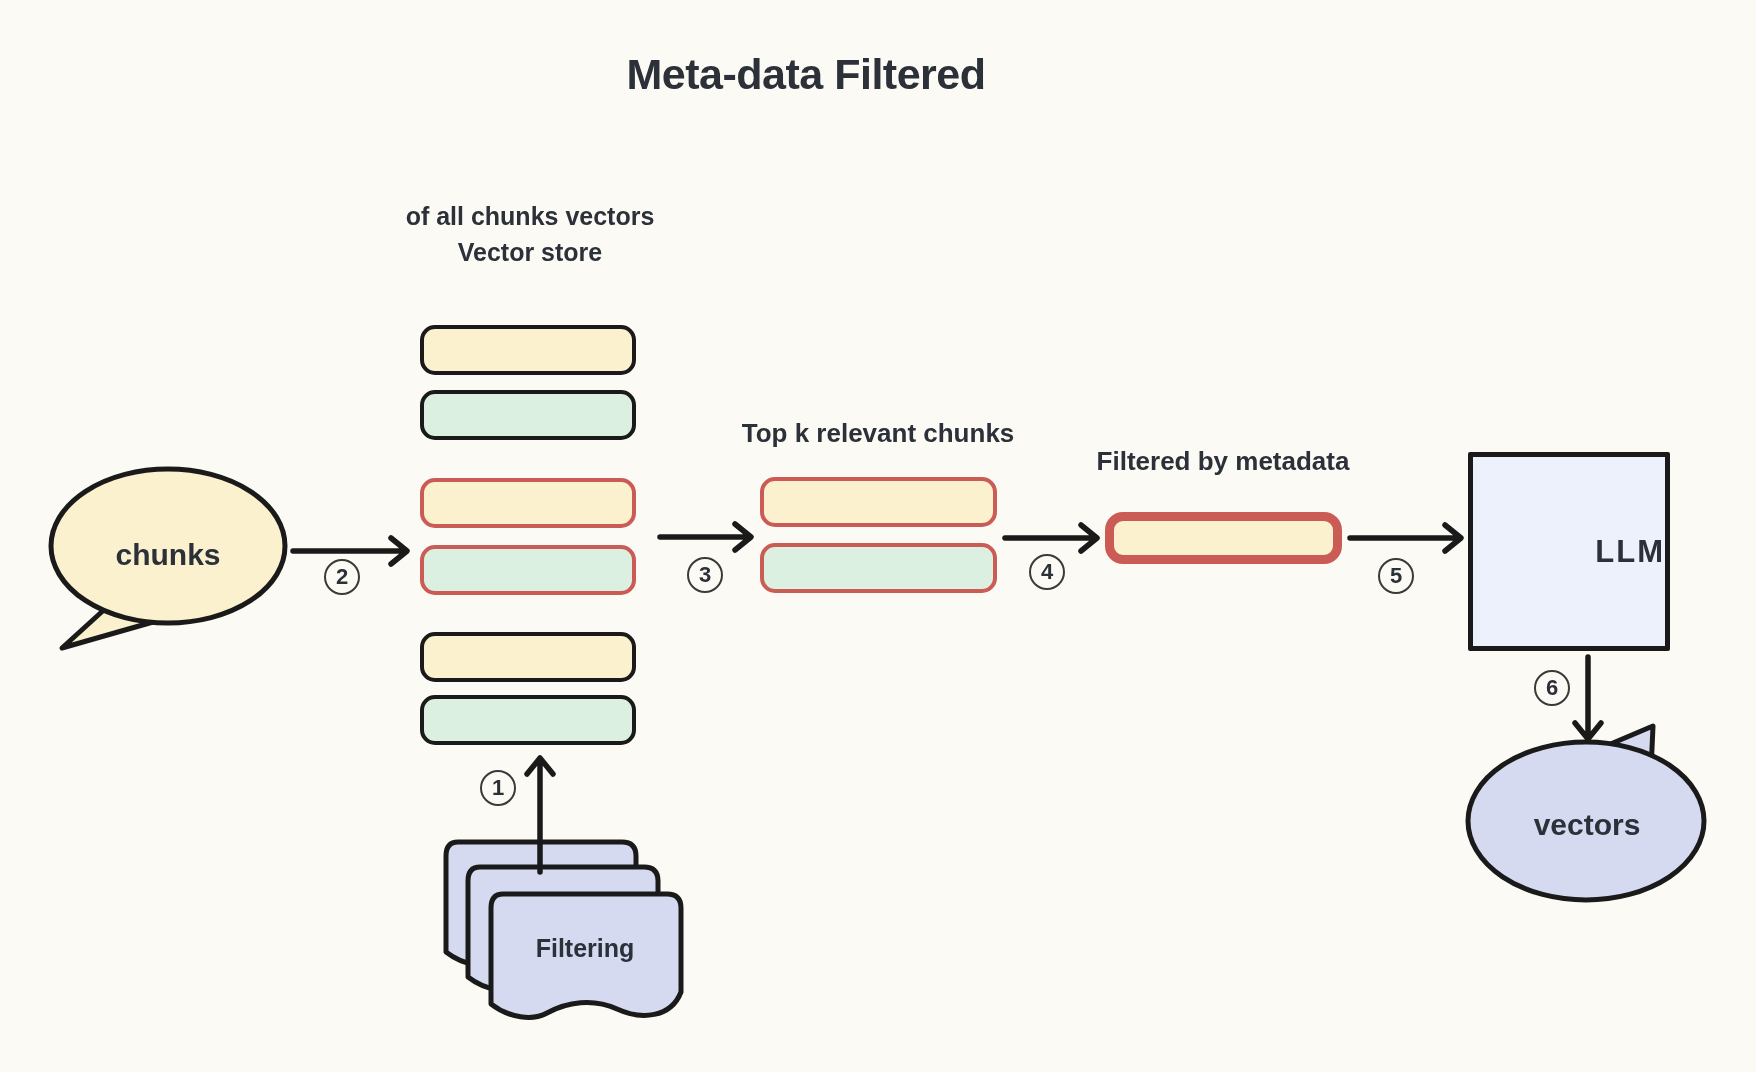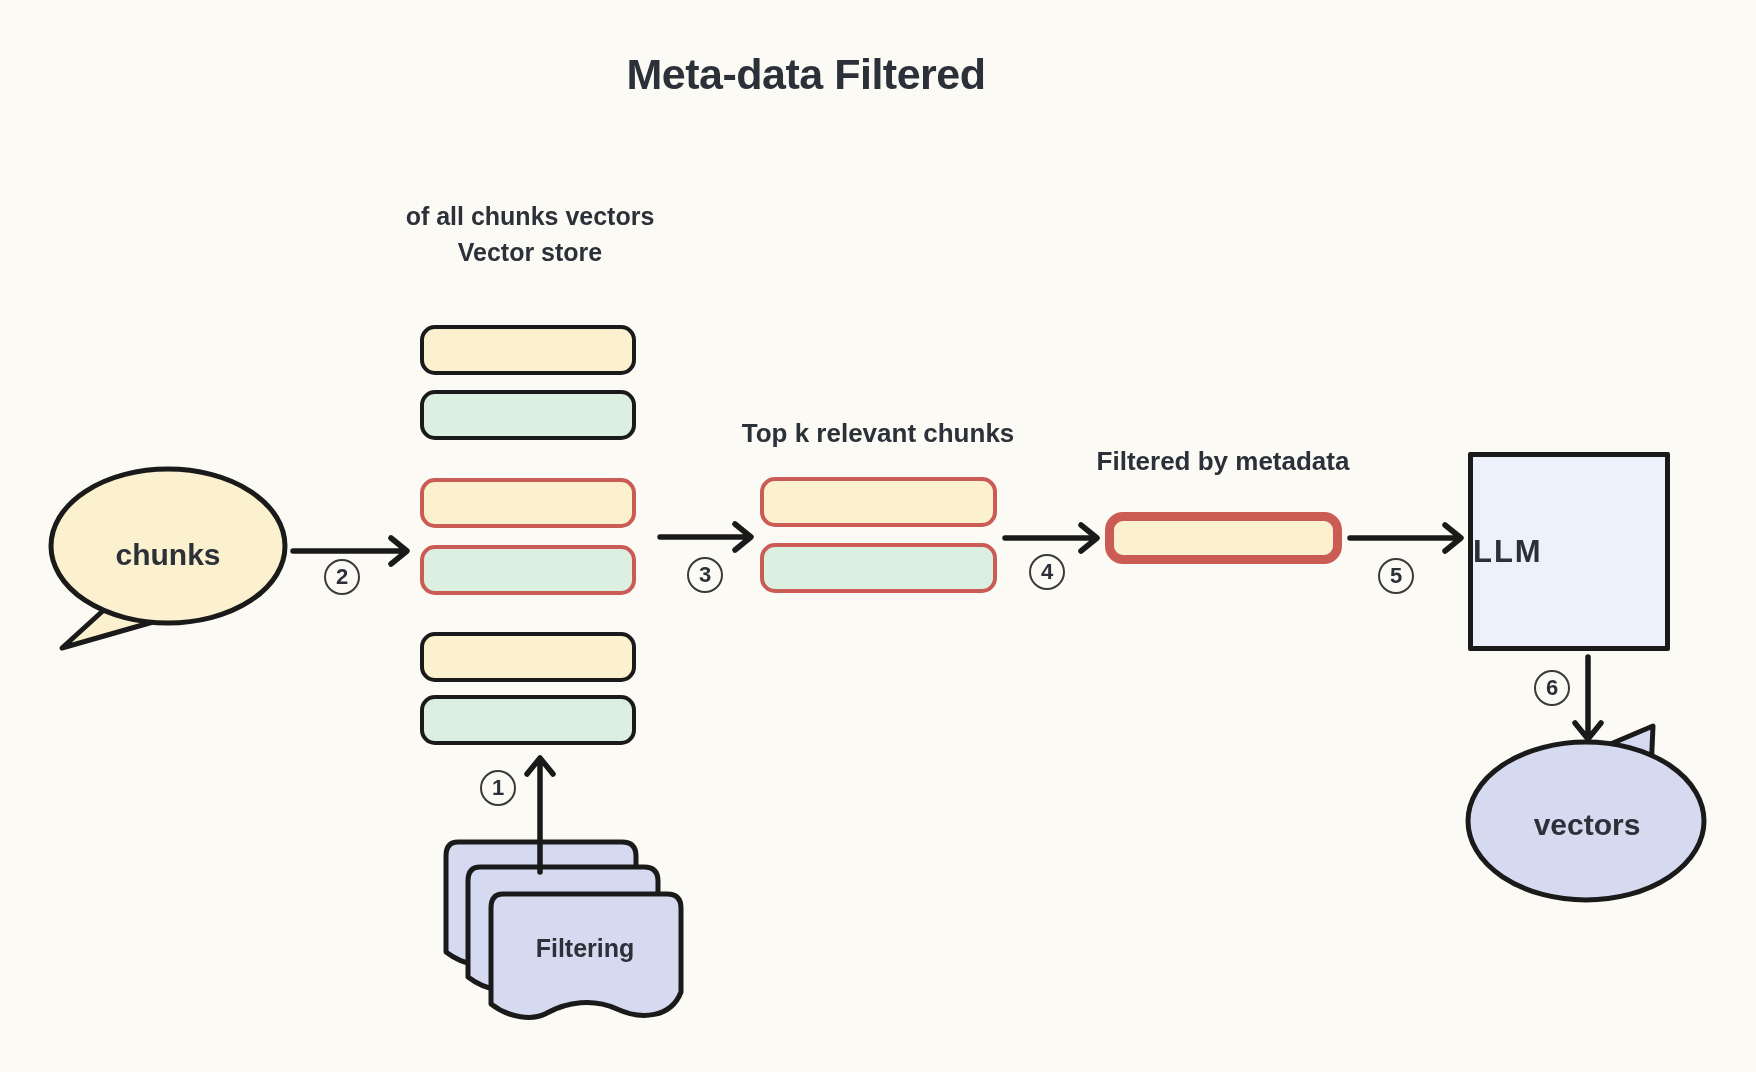--- a/index.html
+++ b/index.html
@@ -20,21 +20,21 @@
     border:4px solid #1A1A1A;box-sizing:border-box;background:#FBF1CE;
   }
   .chunk.wide{left:760px;width:237px;}
   #filtered-chunk{
     left:1105px;top:512px;width:237px;height:52px;box-sizing:border-box;
     border:9px solid #CB5B55;border-radius:18px;background:#FBF1CE;
   }
   #llm-box{
     left:1468px;top:452px;width:202px;height:199px;box-sizing:border-box;
     border:5px solid #1A1A1A;background:#EDF1FB;border-radius:2px;
-    display:flex;align-items:center;justify-content:flex-start;
+    display:flex;align-items:center;justify-content:flex-end;
   }
   #llm-label{font-size:31px;letter-spacing:2px;}
   .bubble-label{font-size:30px;}
   #query-label{left:68px;top:538px;width:200px;}
   #answer-label{left:1487px;top:808px;width:200px;}
   #documents-label{left:470px;top:934px;width:230px;font-size:25px;}
   .badge{
     width:36px;height:36px;border-radius:50%;
     border:2px solid #3A3A3A;box-sizing:border-box;
     display:flex;align-items:center;justify-content:center;

